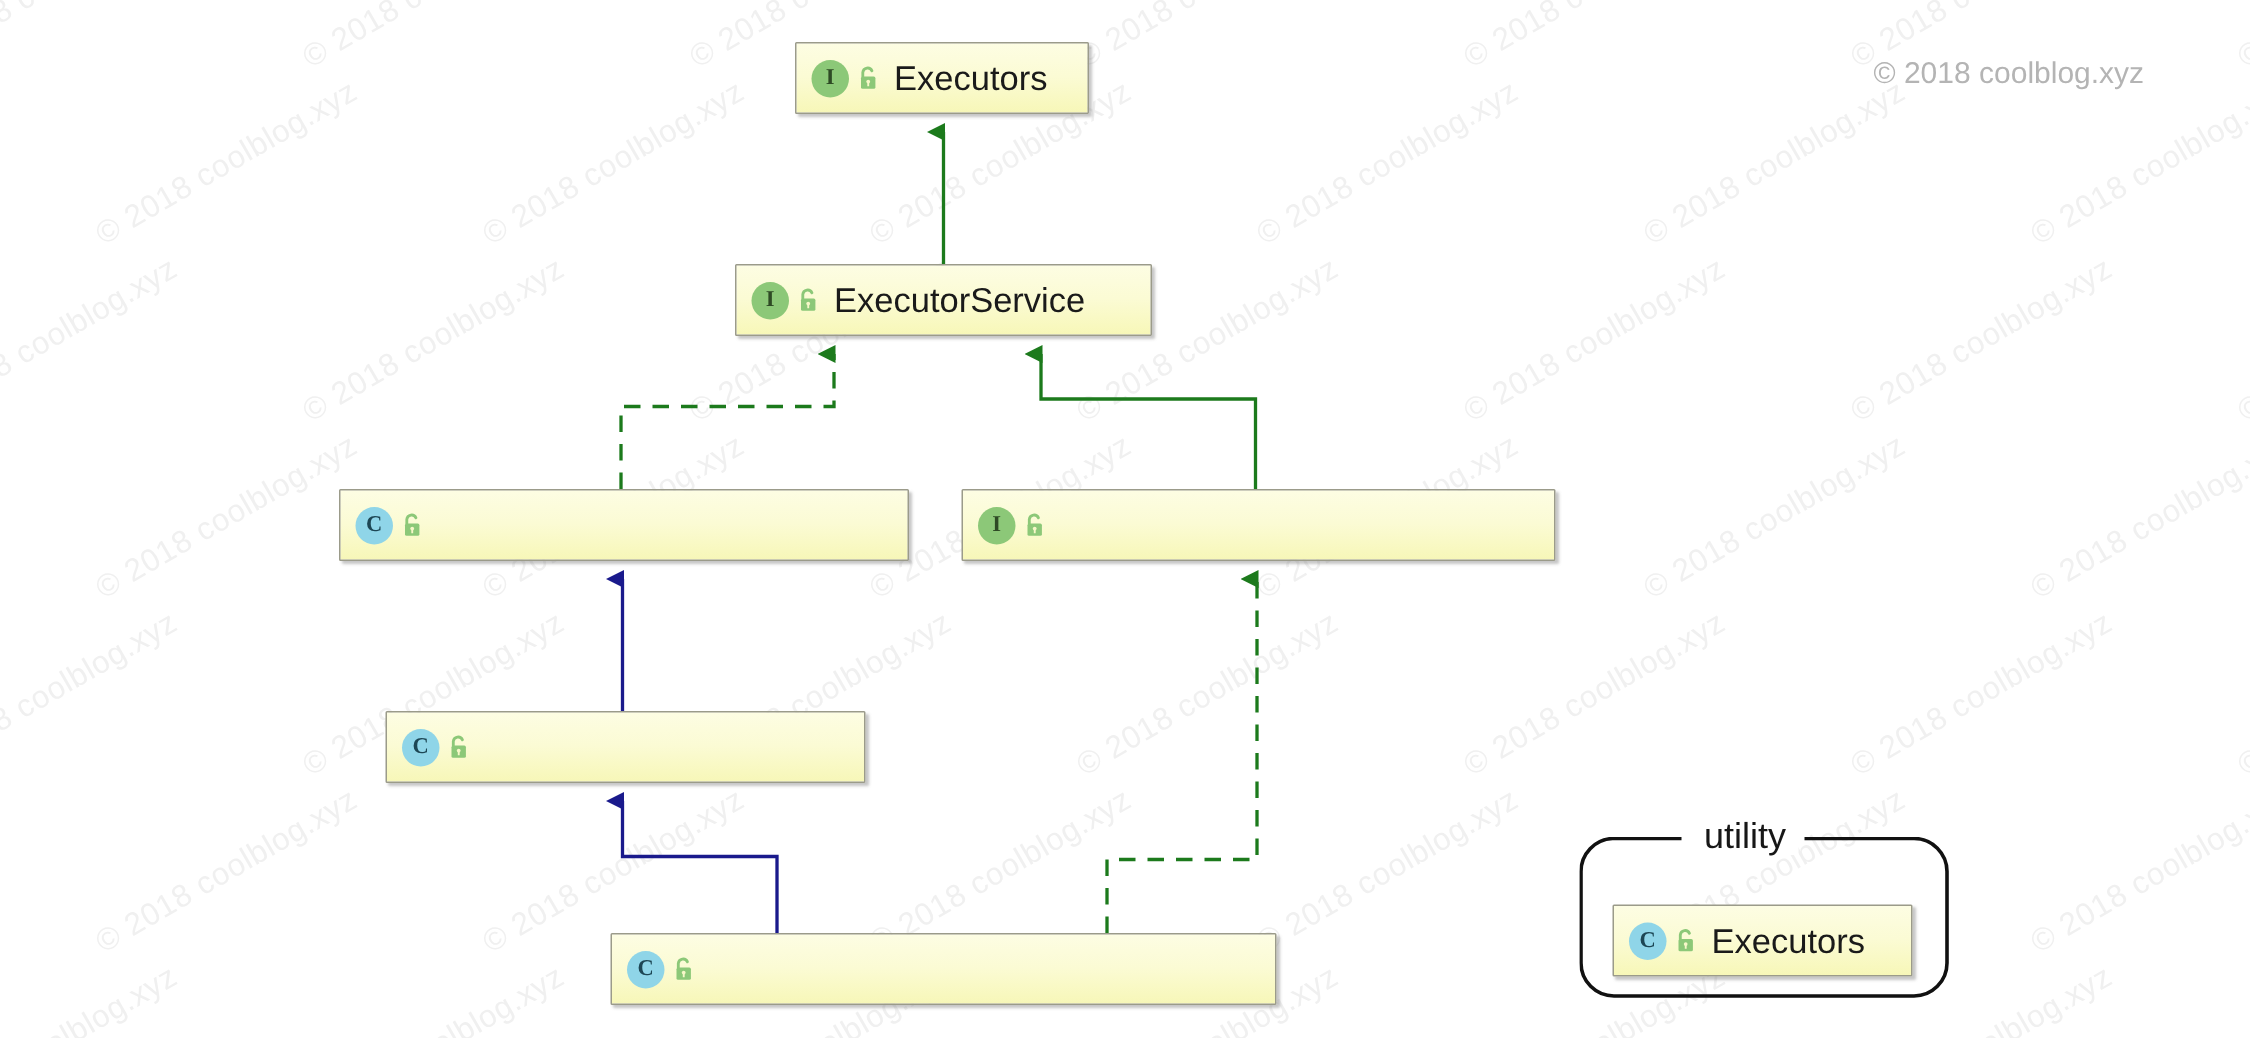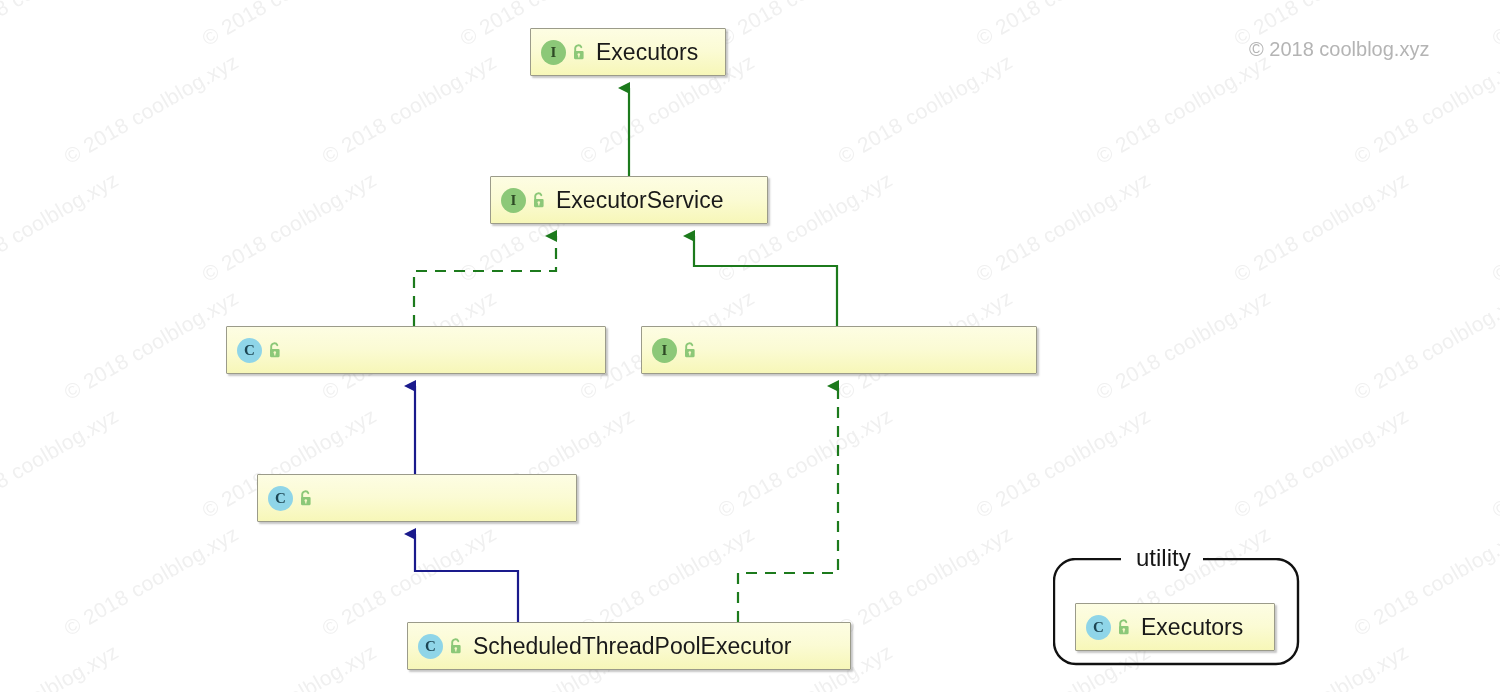--- a/index.html
+++ b/index.html
@@ -264,21 +264,20 @@
           </svg></div>
       </div>
       <div class="uml-box" style="left: 407px; top: 622px; width: 444px; height: 48px;">
         <div class="badge badge-class">C</div>
         <div class="lock"><svg width="16" height="18" viewBox="0 0 16 18">
             <path d="M4.2 8.2 V5.2 a3.2 3.2 0 0 1 6.1 -1.0" fill="none" stroke="#8cc878" stroke-width="1.9" stroke-linecap="round"></path>
             <rect x="3.0" y="8.0" width="9.6" height="8.2" rx="1.1" fill="#8cc878"></rect>
             <circle cx="7.8" cy="11.4" r="1.25" fill="#f7f7c8"></circle>
             <rect x="7.2" y="11.5" width="1.25" height="3.0" fill="#f7f7c8"></rect>
           </svg></div>
-        <div class="uml-label">ScheduledThreadPoolExecutor</div>
       </div>
       <div class="uml-box" style="left: 1075px; top: 603px; width: 200px; height: 48px;">
         <div class="badge badge-class">C</div>
         <div class="lock"><svg width="16" height="18" viewBox="0 0 16 18">
             <path d="M4.2 8.2 V5.2 a3.2 3.2 0 0 1 6.1 -1.0" fill="none" stroke="#8cc878" stroke-width="1.9" stroke-linecap="round"></path>
             <rect x="3.0" y="8.0" width="9.6" height="8.2" rx="1.1" fill="#8cc878"></rect>
             <circle cx="7.8" cy="11.4" r="1.25" fill="#f7f7c8"></circle>
             <rect x="7.2" y="11.5" width="1.25" height="3.0" fill="#f7f7c8"></rect>
           </svg></div>
         <div class="uml-label">Executors</div>

